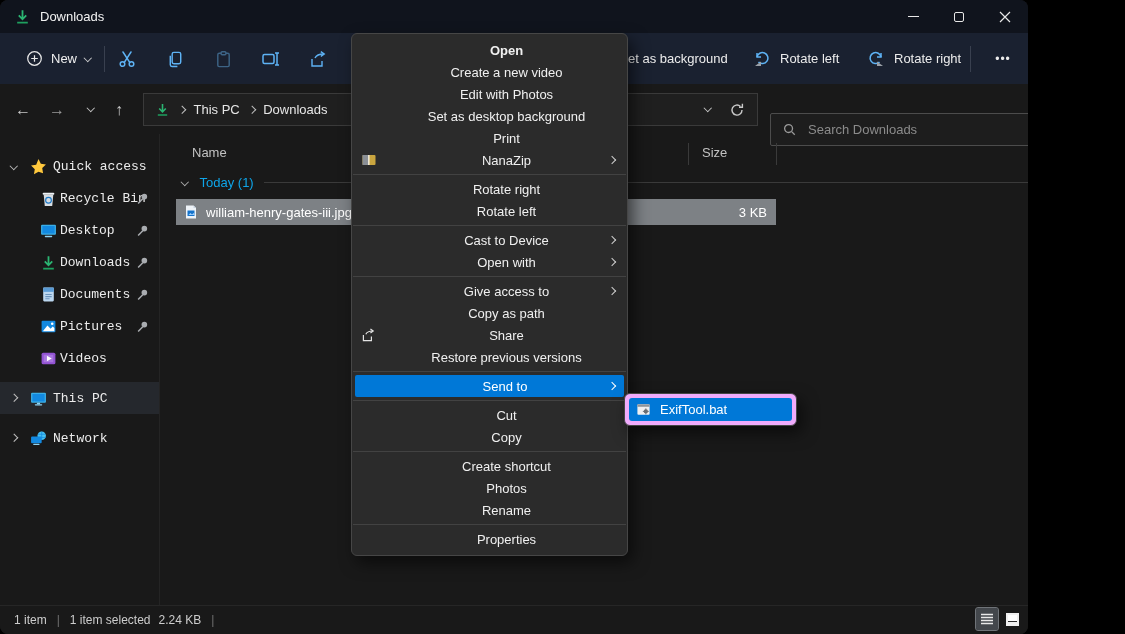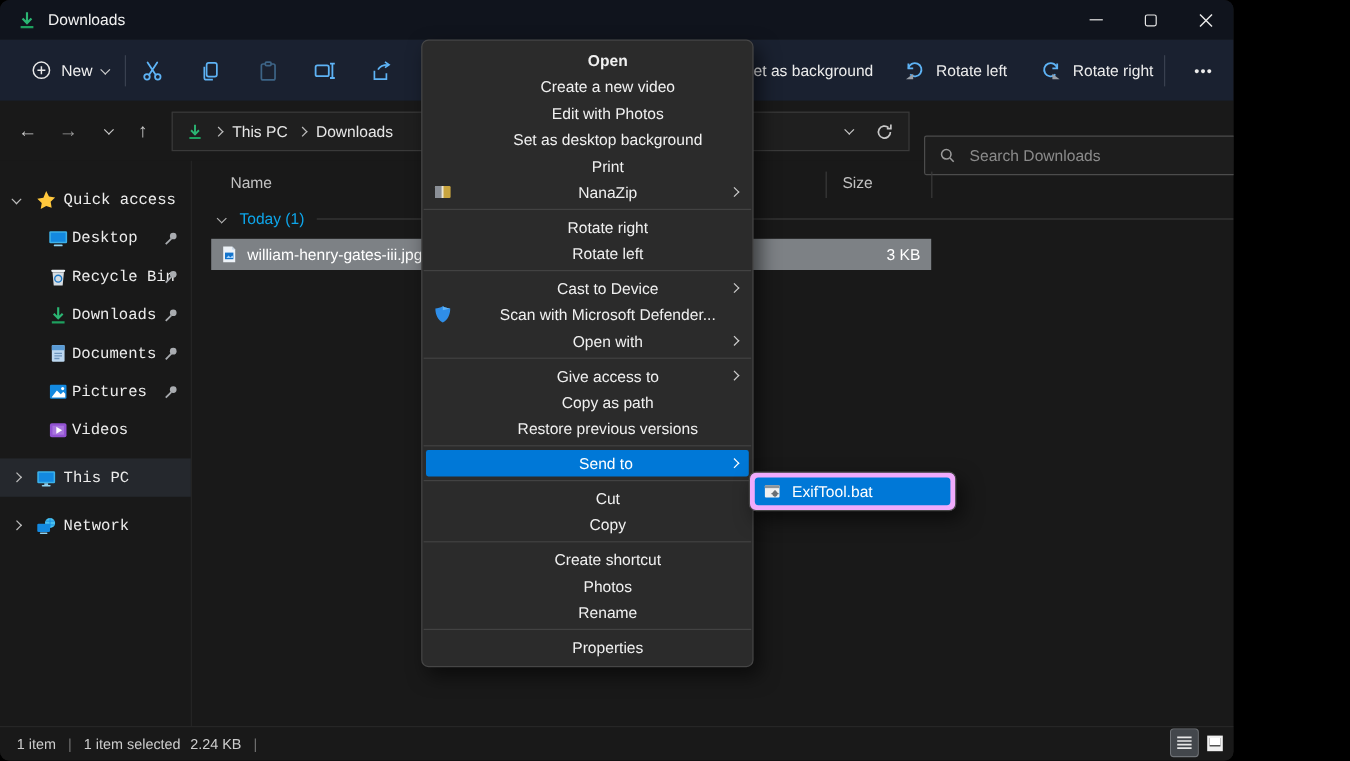--- a/index.html
+++ b/index.html
@@ -254,37 +254,37 @@
       <span class="schv">
           <span class="chv s"></span>
         </span>
       <svg class="sicon" viewBox="0 0 16 16">
         <path d="M8 1 l2.2 4.4 4.8 .7 -3.5 3.4 .8 4.8 L8 12.9 3.7 15.3 4.5 10.5 1 7.1 5.8 6.4 z" fill="#ffc83d"></path>
       </svg>
       <span class="slabel">Quick access</span>
     </div>
     <div class="srow l1">
       <svg class="sicon" viewBox="0 0 16 16">
+        <path d="M3.5 4.5 h9 l-1 10.5 h-7 z" fill="#d7dde2"></path>
+          <rect x="2.5" y="2.6" width="11" height="1.8" rx=".9" fill="#eef2f5"></rect>
+        <circle cx="8" cy="9.6" r="2.7" fill="none" stroke="#1f7ac7" stroke-width="1.1"></circle>
+      </svg>
+      <span class="slabel">Recycle Bin</span>
+      <svg class="pin" viewBox="0 0 14 14">
+          <circle cx="9" cy="5" r="3" fill="#a9acb0"></circle>
+          <path d="M7.3 7.3 L2.3 12.3" stroke="#a9acb0" stroke-width="1.6"></path>
+        </svg>
+    </div>
+    <div class="srow l1">
+      <svg class="sicon" viewBox="0 0 16 16">
         <rect x="1" y="2.5" width="14" height="9.5" rx="1" fill="#3db1e8"></rect>
           <rect x="2.2" y="3.7" width="11.6" height="7.1" fill="#1389e0"></rect>
         <rect x="4.5" y="13" width="7" height="1.4" rx=".7" fill="#8fd4f4"></rect>
       </svg>
       <span class="slabel">Desktop</span>
-      <svg class="pin" viewBox="0 0 14 14">
-          <circle cx="9" cy="5" r="3" fill="#a9acb0"></circle>
-          <path d="M7.3 7.3 L2.3 12.3" stroke="#a9acb0" stroke-width="1.6"></path>
-        </svg>
-    </div>
-    <div class="srow l1">
-      <svg class="sicon" viewBox="0 0 16 16">
-        <path d="M3.5 4.5 h9 l-1 10.5 h-7 z" fill="#d7dde2"></path>
-          <rect x="2.5" y="2.6" width="11" height="1.8" rx=".9" fill="#eef2f5"></rect>
-        <circle cx="8" cy="9.6" r="2.7" fill="none" stroke="#1f7ac7" stroke-width="1.1"></circle>
-      </svg>
-      <span class="slabel">Recycle Bin</span>
       <svg class="pin" viewBox="0 0 14 14">
           <circle cx="9" cy="5" r="3" fill="#a9acb0"></circle>
           <path d="M7.3 7.3 L2.3 12.3" stroke="#a9acb0" stroke-width="1.6"></path>
         </svg>
     </div>
     <div class="srow l1">
       <svg class="sicon" viewBox="0 0 16 16" fill="none">
         <path d="M8 2 v8 M4.5 7 L8 10.6 L11.5 7" stroke="#2bb673" stroke-width="1.7"></path>
           <path d="M3 13.8 h10" stroke="#1ea05f" stroke-width="1.7"></path>
       </svg>
@@ -431,38 +431,39 @@
       </div>
     <div class="mi">
         <span class="mil">Rotate left</span>
       </div>
     <div class="msep"></div>
     <div class="mi">
       <span class="mil">Cast to Device</span>
       <span class="mar"></span>
     </div>
     <div class="mi">
-      <svg class="mic" viewBox="0 0 16 16">
-        <path d="M8 1.2 C10 2.3 12.3 2.9 14.2 3 C14.2 8.2 12 12.6 8 14.8 C4 12.6 1.8 8.2 1.8 3 C3.7 2.9 6 2.3 8 1.2 z" fill="#2f8ee8"></path>
-        <path d="M8 1.2 C10 2.3 12.3 2.9 14.2 3 L8 4.5 z" fill="#5db2f7"></path>
-      </svg>
-      <span class="mil">Scan with Microsoft Defender...</span>
-    </div>
-    <div class="mi">
       <span class="mil">Open with</span>
       <span class="mar"></span>
     </div>
     <div class="msep"></div>
     <div class="mi">
       <span class="mil">Give access to</span>
       <span class="mar"></span>
     </div>
     <div class="mi">
         <span class="mil">Copy as path</span>
       </div>
+    <div class="mi">
+      <svg class="mic" viewBox="0 0 20 20" fill="none" stroke="#e4e4e4" stroke-width="1.5">
+        <path d="M3 10 v7 h10 v-5"></path>
+          <path d="M6 9 C7.5 6 11 5 14.5 5"></path>
+          <path d="M11.8 2.6 L15.2 5 L11.8 7.4"></path>
+      </svg>
+      <span class="mil">Share</span>
+    </div>
     <div class="mi">
         <span class="mil">Restore previous versions</span>
       </div>
     <div class="msep"></div>
     <div class="mi hl">
       <span class="mil">Send to</span>
       <span class="mar"></span>
     </div>
     <div class="msep"></div>
     <div class="mi">

